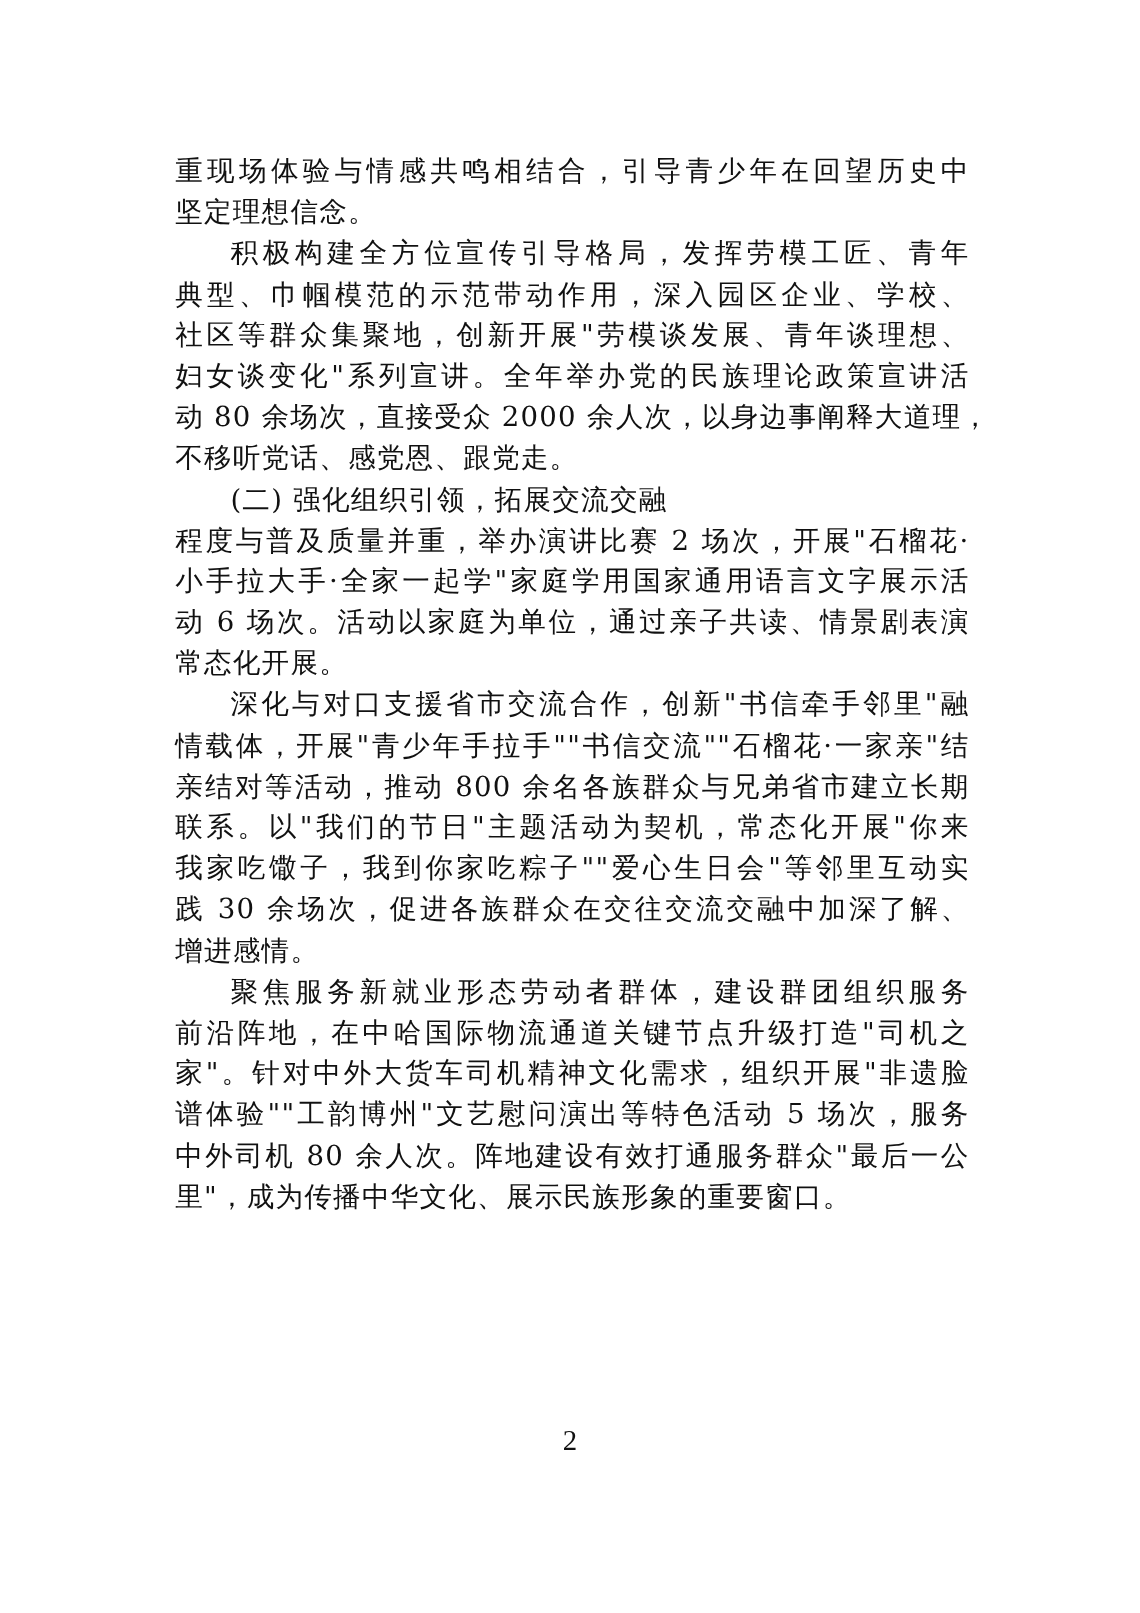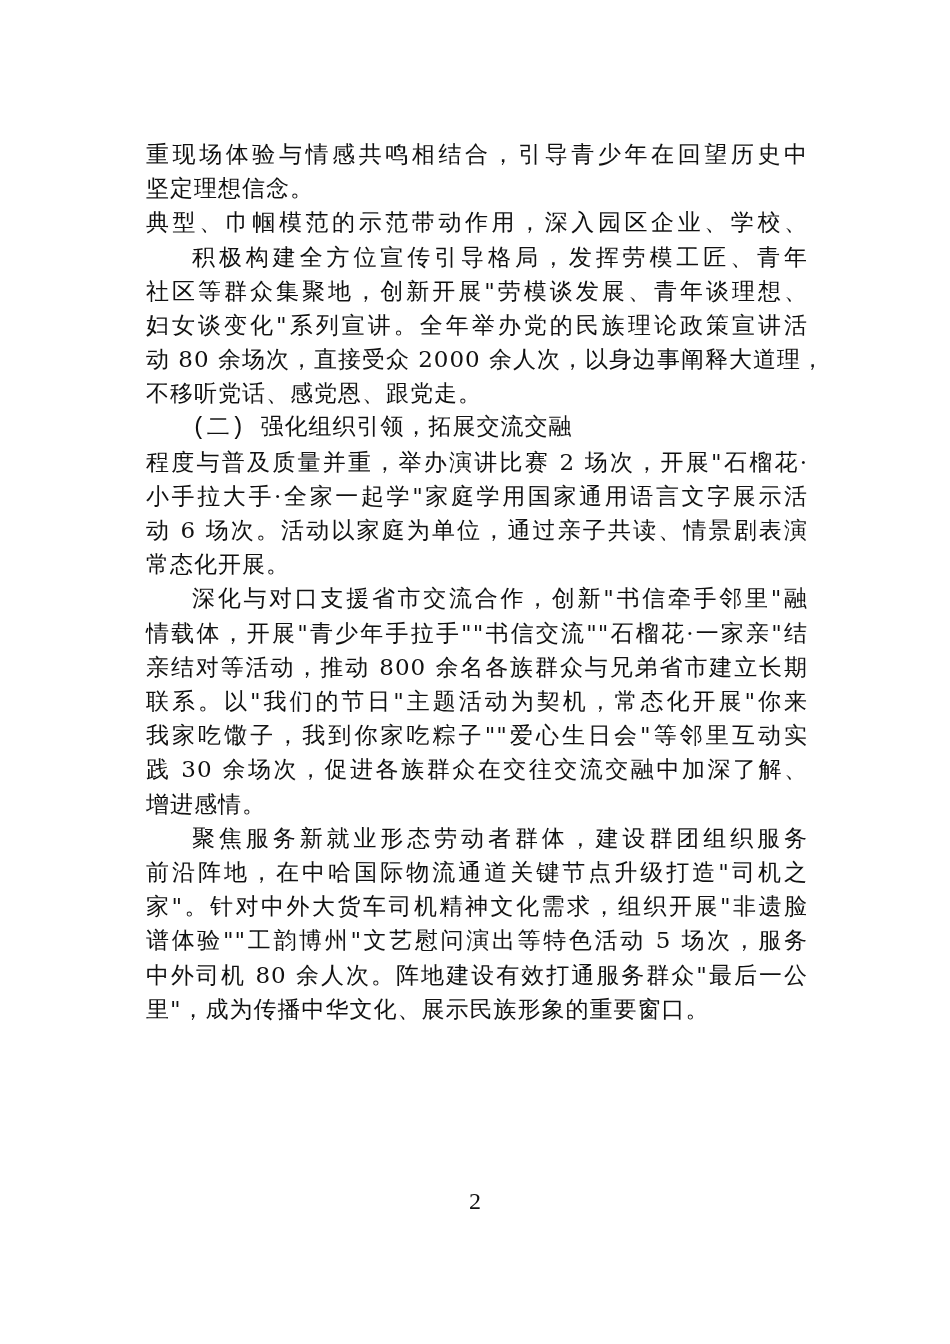--- a/index.html
+++ b/index.html
@@ -1,45 +1,45 @@
 <!DOCTYPE html>
 <html><head>
   <meta charset="utf-8">
   <style>
     html, body { margin: 0; padding: 0; background: #ffffff; }
     body { width: 950px; height: 1344px; position: relative; overflow: hidden; }
     .page { position: absolute; left: 0; top: 0; width: 950px; height: 1344px; background: #ffffff; }
     .body-text {
-      position: absolute; left: 146px; top: 137px; width: 662px;
+      position: absolute; left: 146px; top: 126px; width: 662px;
       font-family: "DejaVu Serif", "Liberation Serif", serif;
       font-size: 23px; color: #111111;
     }
     .line {
       height: 34.2px; line-height: 34.2px; white-space: nowrap;
       text-align: justify; text-align-last: justify; letter-spacing: 1px;
     }
     .line.last { text-align-last: left; }
     .line.indent { padding-left: 46px; }
-    .heading { font-weight: normal; font-family: Liberation Mono, monospace; }
+    .heading { font-weight: normal; }
     .page-number {
       position: absolute; left: 0; width: 950px; top: 1188px; text-align: center;
       font-family: "Liberation Serif", "DejaVu Serif", serif; font-size: 24px; color: #111111;
     }
   </style>
 </head>
 <body>
 
 <div class="page">
   <div class="body-text">
 
     <div class="line">重现场体验与情感共鸣相结合，引导青少年在回望历史中</div>
     <div class="line last">坚定理想信念。</div>
 
+    <div class="line indent">积极构建全方位宣传引导格局，发挥劳模工匠、青年</div>
     <div class="line">典型、巾帼模范的示范带动作用，深入园区企业、学校、</div>
-    <div class="line indent">积极构建全方位宣传引导格局，发挥劳模工匠、青年</div>
     <div class="line">社区等群众集聚地，创新开展"劳模谈发展、青年谈理想、</div>
     <div class="line">妇女谈变化"系列宣讲。全年举办党的民族理论政策宣讲活</div>
     <div class="line">动 80 余场次，直接受众 2000 余人次，以身边事阐释大道理，</div>
     <div class="line last">不移听党话、感党恩、跟党走。</div>
 
     <div class="line indent last heading">(二) 强化组织引领，拓展交流交融</div>
 
     <div class="line">程度与普及质量并重，举办演讲比赛 2 场次，开展"石榴花·</div>
     <div class="line">小手拉大手·全家一起学"家庭学用国家通用语言文字展示活</div>
     <div class="line">动 6 场次。活动以家庭为单位，通过亲子共读、情景剧表演</div>

